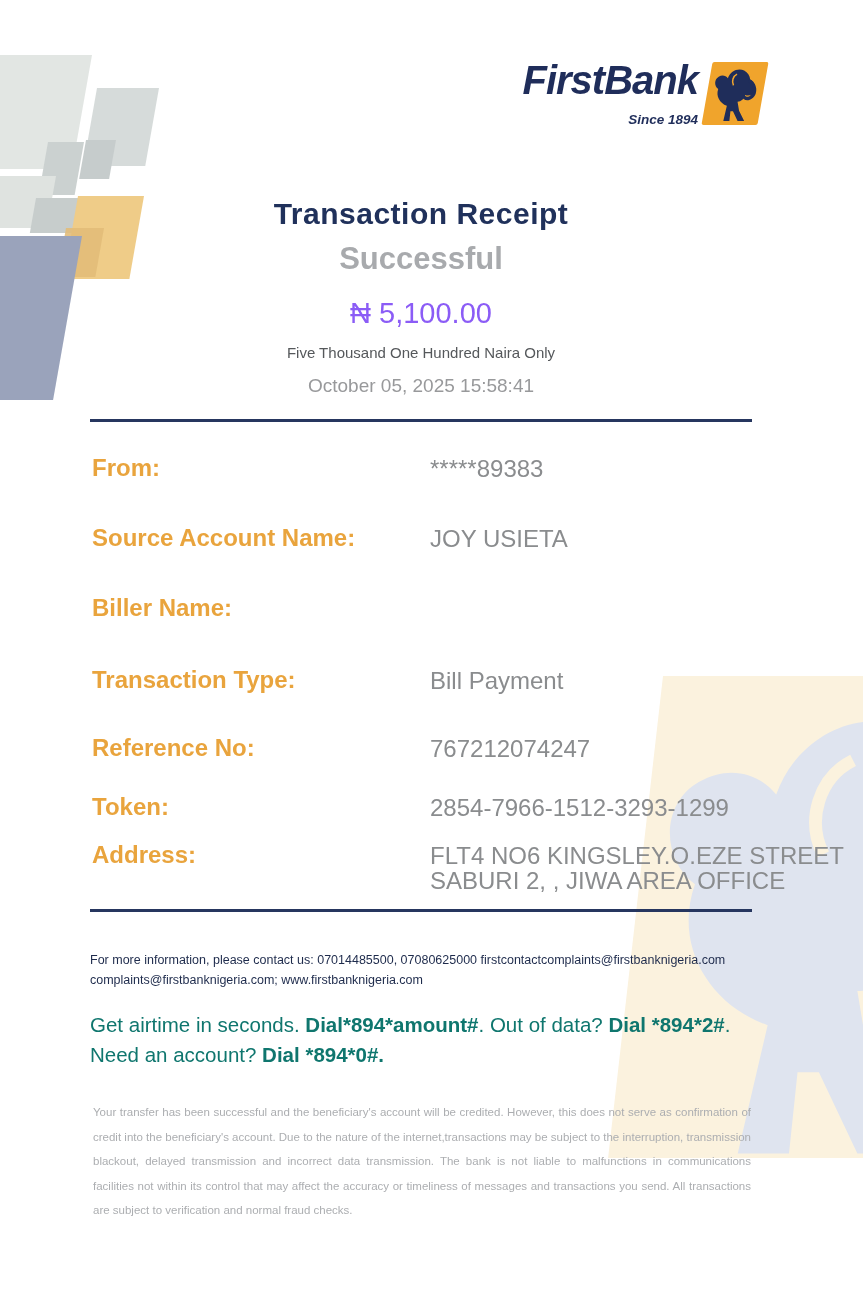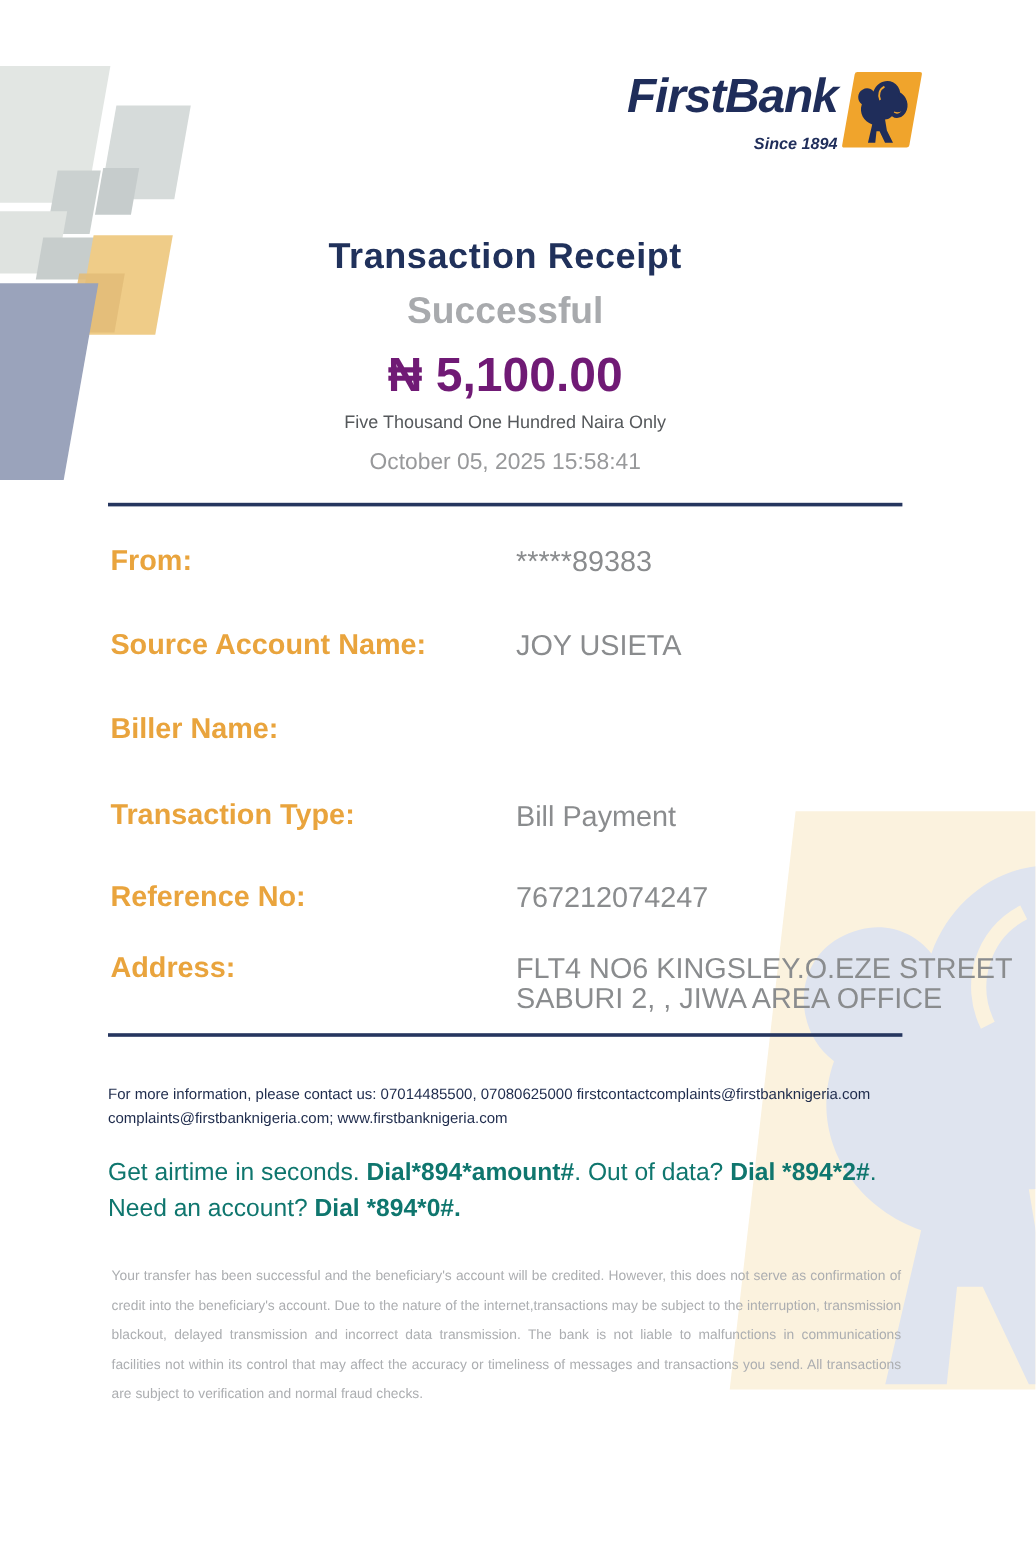--- a/index.html
+++ b/index.html
@@ -18,34 +18,34 @@
   .d8{left:66px;top:228px;width:38px;height:49px;background:#e2bc79;opacity:.9;}
   .d9{left:0;top:236px;width:82px;height:164px;background:#9aa3bb;}
 
   
   .watermark{position:absolute;left:663px;top:676px;width:345px;height:482px;z-index:0;}
   .wm-bg{position:absolute;inset:0;background:#fbf2de;transform:skewX(-6.5deg);transform-origin:top left;}
   .eleph{display:block;}
   .wm-eleph{position:absolute;left:-62px;top:16px;width:470px;height:470px;color:#dfe4ef;--gap:#fbf2de;}
 
   
-  .logo{position:absolute;top:60px;right:100px;display:flex;align-items:flex-start;z-index:2;}
+  .logo{position:absolute;top:60px;right:100px;display:flex;align-items:center;z-index:2;}
   .logo-text{text-align:right;color:#1f2d5a;}
   .logo-name{font-size:40px;font-weight:bold;font-style:italic;line-height:1;letter-spacing:-1px;}
   .logo-tagline{font-size:13.5px;font-weight:bold;font-style:italic;margin-top:12px;}
   .logo-mark{position:relative;width:56px;height:63px;margin-left:9px;}
   .mark-bg{position:absolute;inset:0;background:#f0a42c;transform:skewX(-10deg);border-radius:2px;}
   .logo-eleph{position:absolute;left:1px;top:4px;width:54px;height:56px;color:#1f2d5a;--gap:#f0a42c;}
 
   
   .main{position:absolute;left:90px;top:0;width:662px;z-index:2;}
   .center{text-align:center;}
   .title{margin-top:196px;font-size:30px;line-height:36px;font-weight:bold;color:#20315b;letter-spacing:.5px;}
   .status{margin-top:8px;font-size:31px;line-height:37px;font-weight:bold;color:#a8aaad;}
-  .amount{margin-top:14px;font-size:40px;line-height:44px;font-weight:bold;color:#701a75;
+  .amount{margin-top:14px;font-size:29px;line-height:44px;font-weight:normal;color:#8b5cf6;
           font-family:"Liberation Sans","DejaVu Sans",sans-serif;}
   .words{margin-top:8px;font-size:15px;line-height:20px;color:#55585b;}
   .date{margin-top:10px;font-size:19px;line-height:26px;color:#98999b;}
   .rule{margin-top:20px;height:0;border-top:3px solid #26365f;}
   .rule2{margin-top:16px;height:0;border-top:3px solid #26365f;}
 
   .fields{margin-top:32px;margin-left:2px;}
   .row{display:flex;align-items:flex-start;line-height:28px;font-size:24px;}
   .row .label{flex:none;width:338px;font-weight:bold;color:#e9a43d;}
   .row .value{flex:none;width:445px;color:#8a8c8e;line-height:25px;padding-top:2px;}
@@ -127,20 +127,24 @@
         <div class="value"></div>
       </div>
       <div class="row r4">
         <div class="label">Transaction Type:</div>
         <div class="value">Bill Payment</div>
       </div>
       <div class="row r5">
         <div class="label">Reference No:</div>
         <div class="value">767212074247</div>
       </div>
+      <div class="row r6">
+        <div class="label">Token:</div>
+        <div class="value">2854-7966-1512-3293-1299</div>
+      </div>
       <div class="row r7">
         <div class="label">Address:</div>
         <div class="value">FLT4 NO6 KINGSLEY.O.EZE STREET SABURI 2, , JIWA AREA OFFICE</div>
       </div>
     </div>
 
     <div class="rule2"></div>
 
     <div class="contact">For more information, please contact us: 07014485500, 07080625000 firstcontactcomplaints@firstbanknigeria.com complaints@firstbanknigeria.com; www.firstbanknigeria.com</div>
 

